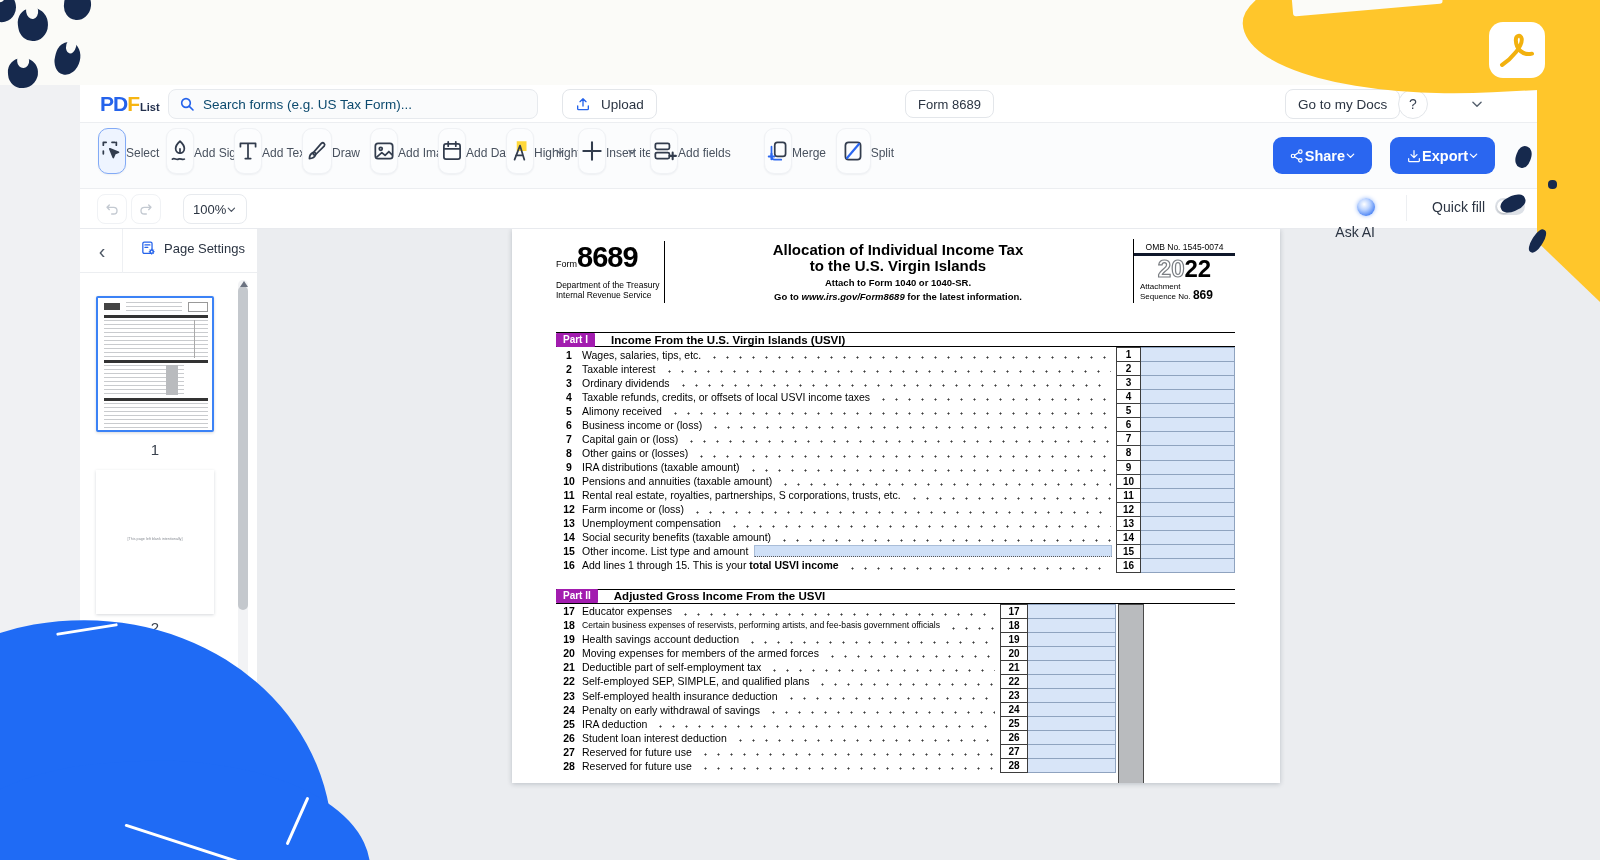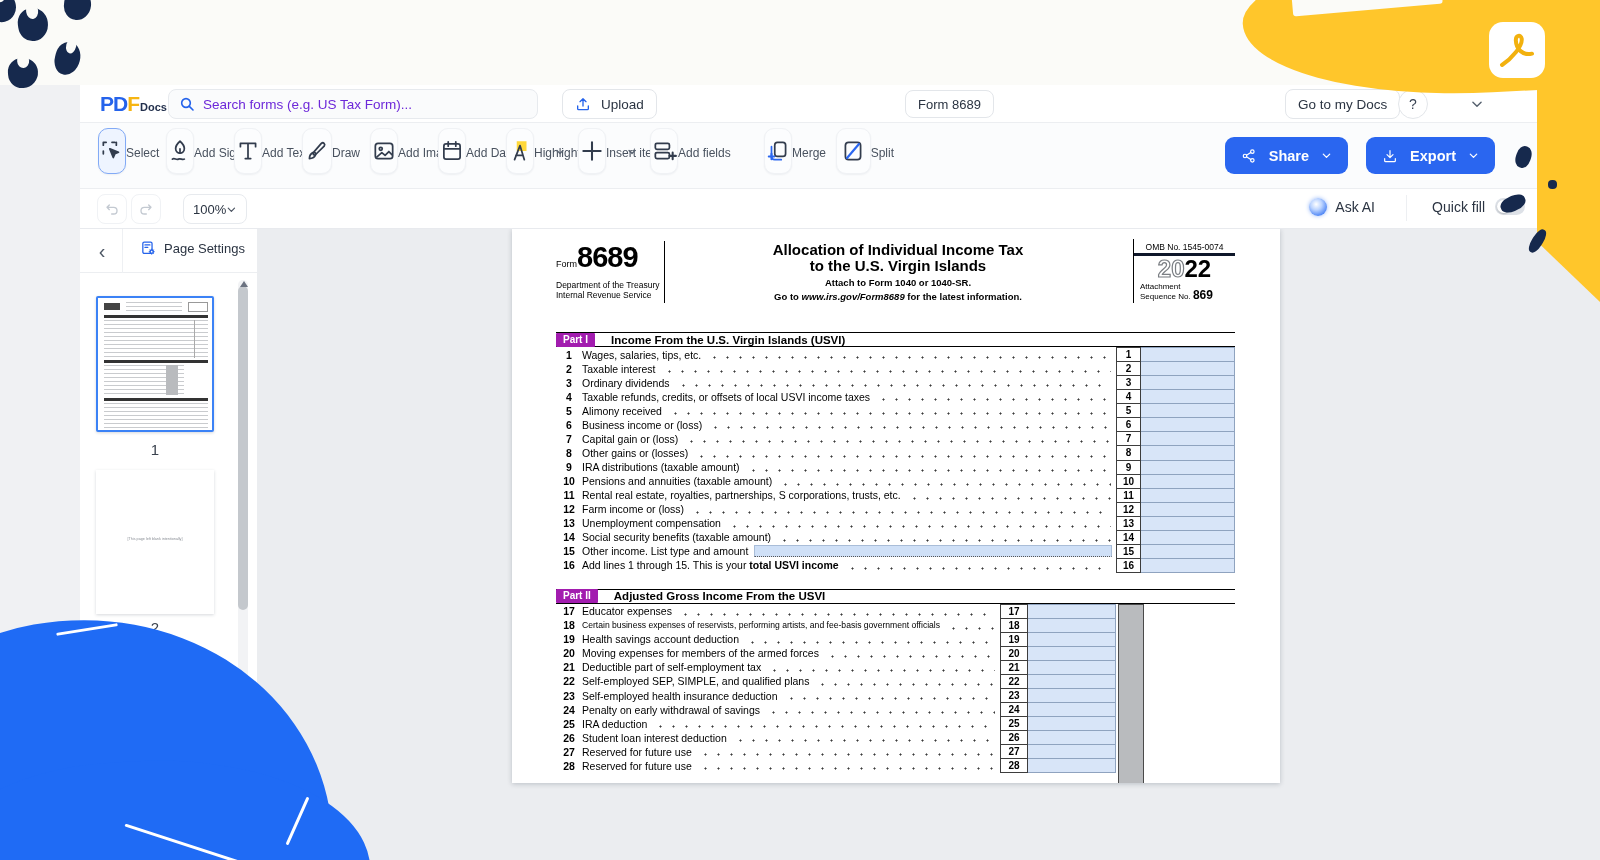--- a/index.html
+++ b/index.html
@@ -16,43 +16,43 @@
   .blueblob { position:absolute; background:#1f6bf5; z-index:5; }
   .white-stroke { position:absolute; background:#fff; border-radius:3px; z-index:6; }
 
   
   .topbar { position:absolute; left:80px; top:85px; width:1520px; height:38px; background:#fff; border-bottom:1px solid #eceef1; display:flex; align-items:center; z-index:2; }
   .brand { display:flex; align-items:baseline; margin-left:20px; cursor:pointer; }
   .brand .pd { font-size:21px; font-weight:bold; color:#2563eb; letter-spacing:-1px; }
   .brand .f { color:#f6b513; }
   .brand .liner { font-size:11px; font-weight:bold; color:#23304d; margin-left:1px; }
   .searchbox { position:absolute; left:88px; top:4px; width:370px; height:30px; background:#fafbfc; border:1px solid #e7eaee; border-radius:8px; display:flex; align-items:center; padding:0 10px; }
-  .searchbox .ph { color:#6d28d9; font-size:13.5px; margin-left:8px; }
+  .searchbox .ph { color:#0c4a6e; font-size:13.5px; margin-left:8px; }
   .btn-light { height:30px; background:#fff; border:1px solid #e3e6ea; border-radius:8px; display:flex; align-items:center; justify-content:center; font-size:13.5px; color:#2b3442; padding:0 12px; cursor:pointer; }
   .upload-btn { position:absolute; left:466px; top:4px; gap:10px;margin-left:16px; }
   .doc-pill { position:absolute; left:825px; top:5px; height:28px; font-size:13px; }
   .godocs-btn { position:absolute; left:1205px; top:4px; }
   .help-btn { position:absolute; left:1318px; top:4px; width:30px; height:30px; border-radius:50%; padding:0; font-size:14px; color:#3a4454; }
   .top-caret { position:absolute; left:1390px; top:12px; color:#55606e; }
 
   .toolbar { position:absolute; left:80px; top:123px; width:1520px; height:66px; background:#fbfcfd; border-bottom:1px solid #eceef1; display:flex; align-items:flex-start; z-index:2; }
   .tool { width:58px; display:flex; align-items:center; margin-top:5px; cursor:pointer; position:relative; }
   .tool .tile { width:52px; height:46px; background:#fcfdfe; border:1px solid #f0f2f5; border-radius:10px; box-shadow:0 1px 2px rgba(25,40,70,.06); display:flex; align-items:center; justify-content:center; }
   .tool.active .tile { background:#eef4ff; border:1.5px solid #82aaf6; }
   .tool .tlabel { font-size:12px; color:#49525f; margin-top:4px; white-space:nowrap; }
   .tool .chev { position:absolute; right:-2px; top:18px; color:#5b6573; }
   .tool svg { stroke:#323c4d; fill:none; stroke-width:1.6; stroke-linecap:round; stroke-linejoin:round; }
   .right-actions { position:absolute; right:105px; top:14px; display:flex; gap:18px; }
-  .btn-blue { height:37px; background:#2a66f0; border:none; border-radius:9px; color:#fff; font-size:14.5px; font-weight:bold; display:flex; align-items:center; gap:12px; padding:0 16px; cursor:pointer; font-family:"Liberation Sans",sans-serif; }
+  .btn-blue { height:37px; background:#2a66f0; border:none; border-radius:9px; color:#fff; font-size:14.5px; font-weight:bold; display:flex; align-items:center; gap:0; padding:0 16px; cursor:pointer; font-family:"Liberation Sans",sans-serif; }
   .btn-blue svg { stroke:#fff; fill:none; stroke-width:1.8; stroke-linecap:round; stroke-linejoin:round; }
 
   .subbar { position:absolute; left:80px; top:189px; width:1520px; height:40px; background:#fff; border-bottom:1px solid #e8eaee; z-index:2; }
   .hist-btn { position:absolute; top:5px; width:30px; height:30px; background:#fff; border:1px solid #f0f2f5; border-radius:8px; display:flex; align-items:center; justify-content:center; cursor:pointer; }
   .zoom-dd { position:absolute; left:103px; top:5px; width:64px; height:30px; border:1px solid #e7eaee; border-radius:8px; background:#fff; display:flex; align-items:center; justify-content:space-between; padding:0 9px; font-size:13px; color:#2b3442; cursor:pointer; }
-  .askai { position:absolute; right:225px; top:9px; display:flex; align-items:center; gap:8px; font-size:14px; color:#2b3442; cursor:pointer; }
+  .askai { position:absolute; right:225px; top:9px; display:flex; align-items:flex-end; gap:8px; font-size:14px; color:#2b3442; cursor:pointer;flex-direction:column; }
   .orb { width:18px; height:18px; border-radius:50%; background:radial-gradient(circle at 40% 35%, #ffffff 0%, #bcd4ff 35%, #3f7bf4 80%); box-shadow:0 0 4px #9dbcf9; }
   .vdiv { position:absolute; right:193px; top:6px; width:1px; height:26px; background:#edeff2; }
   .quickfill { position:absolute; right:75px; top:9px; display:flex; align-items:center; gap:10px; font-size:14px; color:#2b3442; }
   .toggle { width:30px; height:17px; background:#dde1e7; border-radius:9px; position:relative; cursor:pointer; }
   .toggle .knob { position:absolute; left:2px; top:2px; width:13px; height:13px; background:#fff; border-radius:50%; box-shadow:0 1px 2px rgba(0,0,0,.2); }
 
   
   .content { position:absolute; left:80px; top:229px; width:1520px; height:631px; background:#ebedf0; z-index:1; }
   .sidebar { position:absolute; left:0; top:0; width:177px; height:631px; background:#fff; }
   .sb-head { position:absolute; left:0; top:0; width:177px; height:44px; background:#fff; border-bottom:1px solid #eceef1; }
@@ -142,21 +142,21 @@
 
 <div class="blueblob" style="left:-150px; top:618px; width:480px; height:430px; border-radius:46% 54% 40% 50%; transform:rotate(-10deg);"></div>
 <div class="blueblob" style="left:-60px; top:760px; width:430px; height:220px; border-radius:40% 55% 0 0; transform:rotate(-4deg);"></div>
 <div class="white-stroke" style="left:56px; top:628px; width:62px; height:3px; transform:rotate(-9deg);"></div>
 <div class="white-stroke" style="left:122px; top:842px; width:120px; height:3px; transform:rotate(18deg);"></div>
 <div class="white-stroke" style="left:296px; top:795px; width:3px; height:52px; transform:rotate(24deg);"></div>
 
 <div class="topbar">
   <div class="brand">
     <span class="pd"><span>PD</span><span class="f">F</span></span>
-    <span class="liner">Docs</span>
+    <span class="liner">List</span>
   </div>
   <div class="searchbox">
     <svg class="icon16" viewBox="0 0 24 24">
         <circle cx="10.5" cy="10.5" r="6.5" fill="none" stroke="#2563eb" stroke-width="2.4"></circle>
         <line x1="15.5" y1="15.5" x2="21" y2="21" stroke="#2563eb" stroke-width="2.4" stroke-linecap="round"></line>
       </svg>
     <span class="ph">Search forms (e.g. US Tax Form)...</span>
   </div>
   <div class="btn-light upload-btn">
     <svg class="icon16" viewBox="0 0 24 24">

